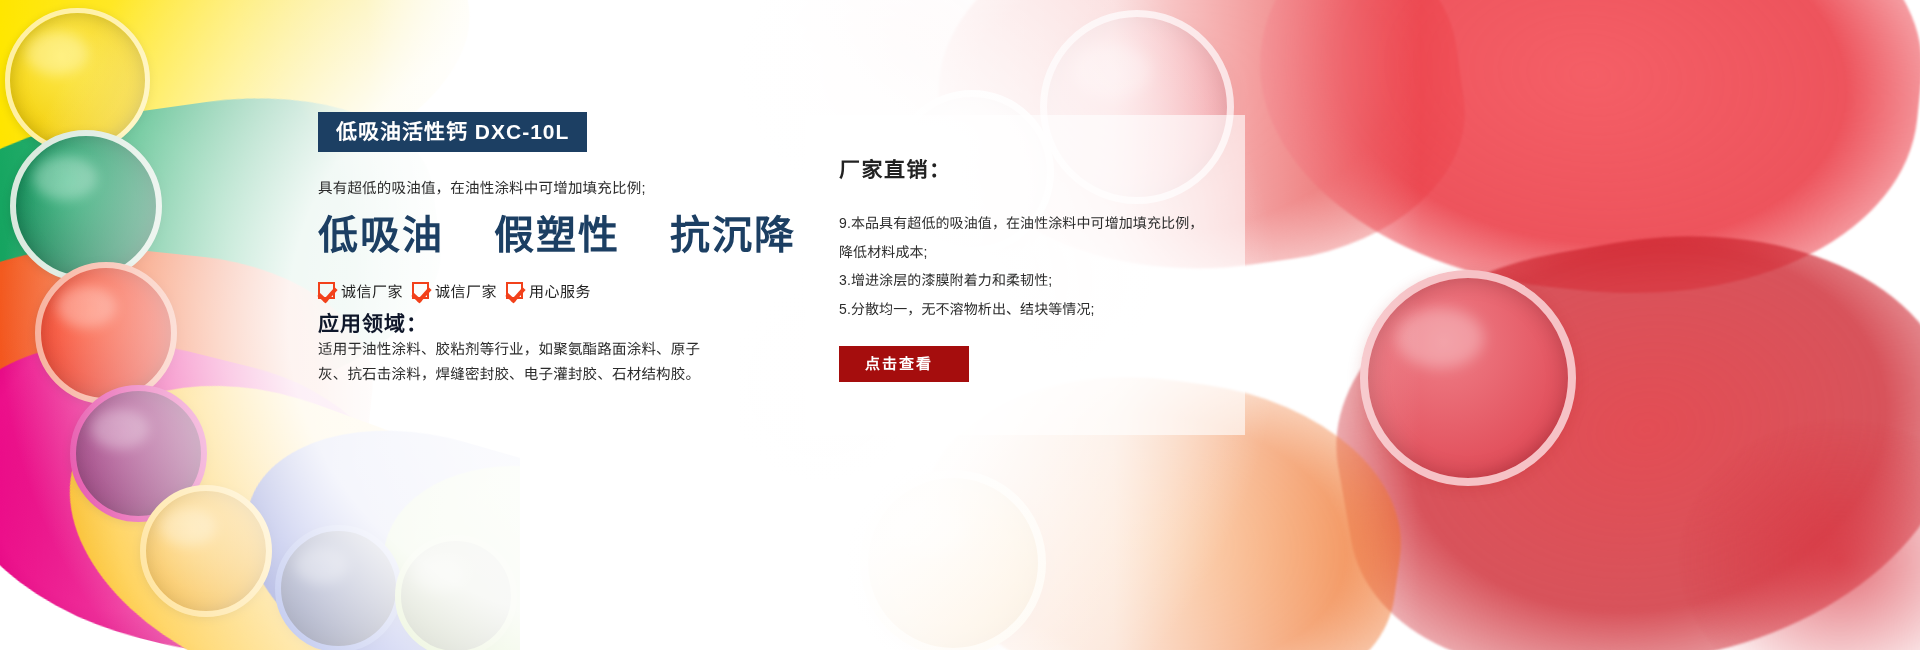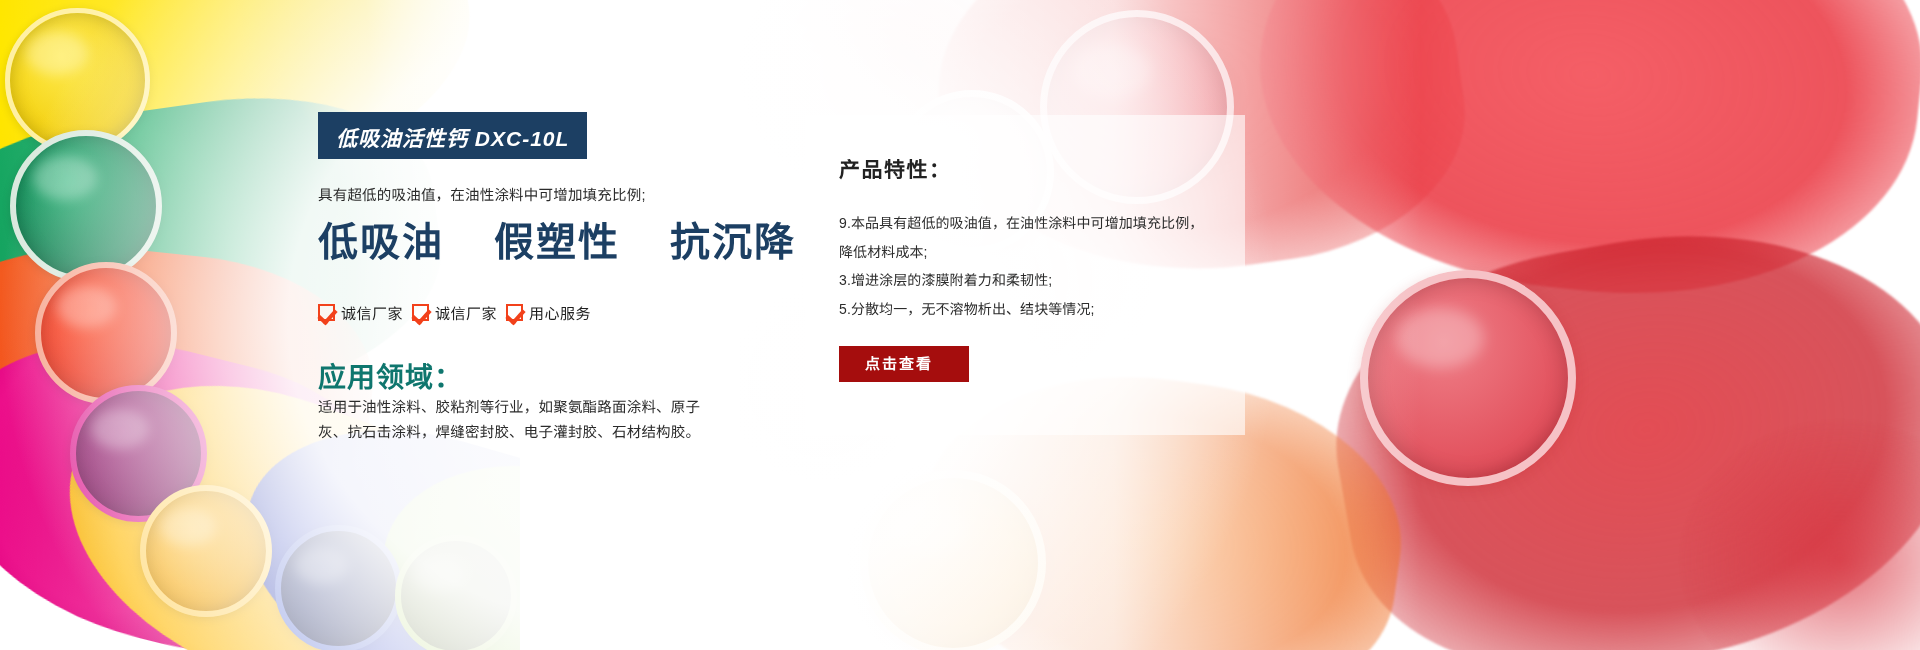--- a/index.html
+++ b/index.html
@@ -117,24 +117,23 @@
   
   .content-left{
     position:absolute;left:318px;top:112px;width:420px;z-index:10;
   }
   .title-badge{
     display:inline-block;
     background:#1c3f63;
     color:#ffffff;
     font-size:21px;font-weight:bold;
     letter-spacing:1px;
-    padding:16px 18px 10px 18px;
+    padding:9px 18px 10px 18px;
     line-height:1;
     white-space:nowrap;
-    font-style:italic;
   }
   .lead{
     margin-top:26px;
     font-size:14.5px;
     color:#2b2b2b;
     letter-spacing:.2px;
     line-height:1.5;
   }
   .headline{
     margin-top:14px;
@@ -145,40 +144,40 @@
     line-height:1.1;
     white-space:nowrap;
   }
   .headline .gap{display:inline-block;width:26px;}
   .checkrow{
     margin-top:22px;
     display:flex;align-items:center;
     gap:9px;
     white-space:nowrap;
   }
-  .chk{display:inline-flex;align-items:center;gap:6px;margin-top:15px;}
+  .chk{display:inline-flex;align-items:center;gap:6px;}
   .chk .box{
     position:relative;
     width:17px;height:17px;
     border:2px solid #f2411b;
     box-sizing:border-box;
     flex:0 0 auto;
   }
   .chk .box::after{
     content:"";
     position:absolute;left:2px;top:0px;
     width:7px;height:14px;
     border:solid #f2411b;
     border-width:0 4px 4px 0;
     transform:rotate(42deg);
   }
   .chk .lbl{font-size:15px;color:#1f1f1f;letter-spacing:.5px;}
   .section-title{
-    margin-top:32px;
-    font-size:28px;font-weight:bold;color:#0f766e;
+    margin-top:6px;
+    font-size:21px;font-weight:bold;color:#0f172a;
     letter-spacing:1px;
   }
   .section-body{
     font-size:14.5px;color:#2b2b2b;
     line-height:1.75;
     letter-spacing:.2px;
     max-width:400px;
   }
 
   
@@ -289,21 +288,21 @@
     </div>
 
     <div class="section-title">应用领域：</div>
 
     <div class="section-body">适用于油性涂料、胶粘剂等行业，如聚氨酯路面涂料、原子灰、抗石击涂料，焊缝密封胶、电子灌封胶、石材结构胶。</div>
   </div>
 
   <div class="panel"></div>
 
   <div class="panel-inner">
-    <div class="panel-title">产品特性：</div>
+    <div class="panel-title">厂家直销：</div>
 
     <div class="panel-list">
       <p class="li">9.本品具有超低的吸油值，在油性涂料中可增加填充比例，降低材料成本;</p>
       <p class="li">3.增进涂层的漆膜附着力和柔韧性;</p>
       <p class="li">5.分散均一，无不溶物析出、结块等情况;</p>
     </div>
 
     <button class="cta">点击查看</button>
   </div>
 

